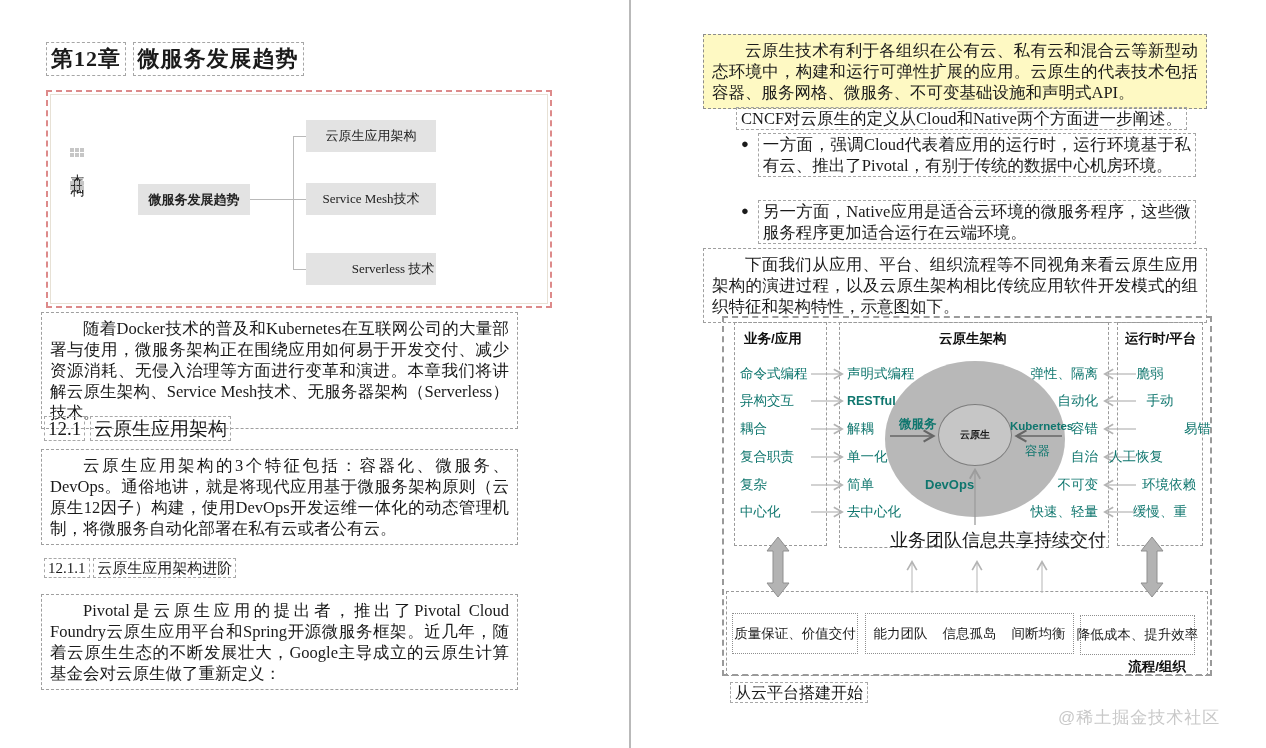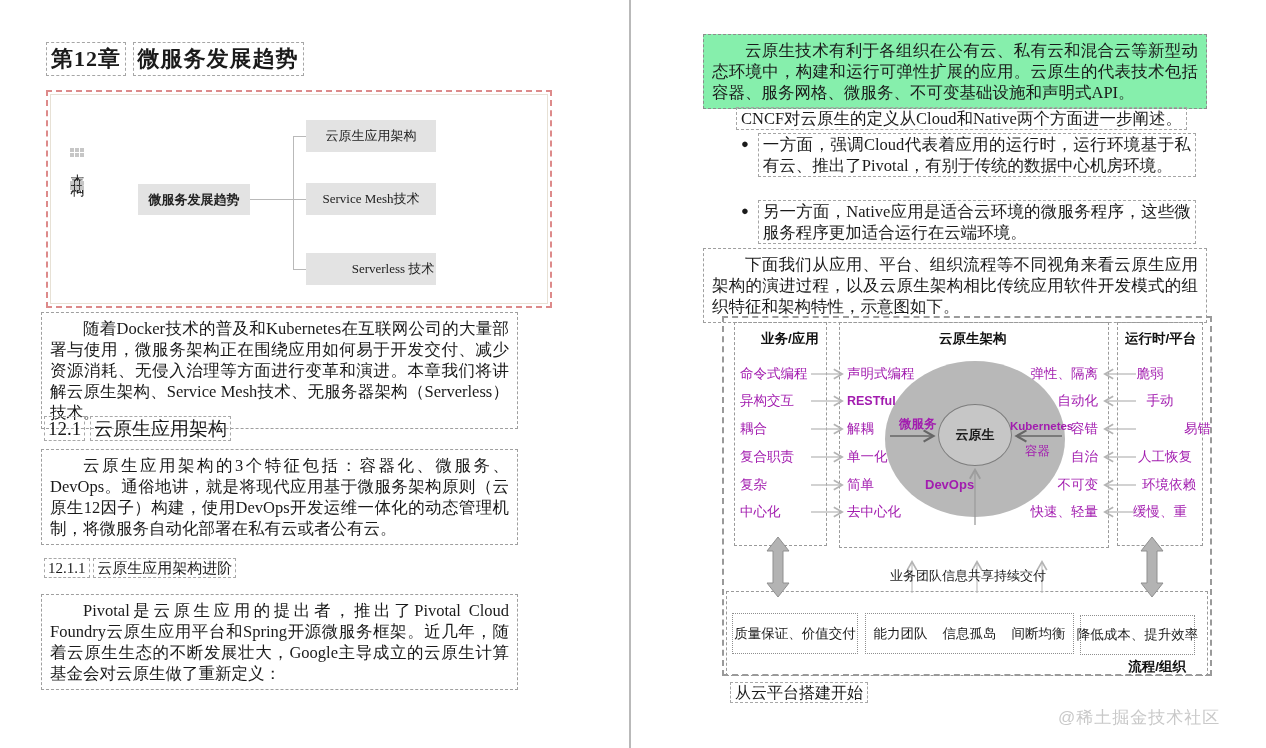--- a/index.html
+++ b/index.html
@@ -26,37 +26,37 @@
   .tree-child { left:258px; width:130px; height:32px; }
   .tline { position:absolute; background:#b9b9b9; }
 
   
   .para { position:absolute; border:1px dashed #9f9f9f; padding:5px 8px; font-size:16.5px; line-height:21px; text-align:justify; }
   .indent { text-indent:2em; }
   .heading-row { position:absolute; font-size:19px; white-space:nowrap; }
   .heading-row.small { font-size:15px; }
   .hpart { border:1px dashed #a8a8a8; padding:1px 3px; }
 
-  .highlight { background:#86efac; border:1px dashed #8d8d8d; }
+  .highlight { background:#fef9c3; border:1px dashed #8d8d8d; }
 
   .bullet { position:absolute; display:flex; gap:9px; }
   .bullet-marker { font-size:13px; line-height:21px; flex:0 0 auto; }
   .bullet-text { border:1px dashed #a5a5a5; padding:0 4px; font-size:16.5px; line-height:21px; text-align:justify; }
 
   
   .diagram { position:absolute; left:722px; top:316px; width:490px; height:360px; border:2px dashed #9a9a9a; }
   .panel { position:absolute; border:1px dashed #9a9a9a; }
   .panel-title { position:absolute; font-family:"Liberation Sans", sans-serif; font-weight:bold; font-size:13.5px; color:#111; white-space:nowrap; }
-  .ditem { position:absolute; font-size:13.5px; height:18px; line-height:18px; white-space:nowrap; color:#a21caf; }
+  .ditem { position:absolute; font-size:13.5px; height:18px; line-height:18px; white-space:nowrap; color:#0f766e; }
   .ellipse { position:absolute; left:161px; top:43px; width:180px; height:156px; background:#b8b8b8; border-radius:50%; }
-  .core-circle { position:absolute; left:214px; top:86px; width:74px; height:62px; background:#c6c6c6; border:1px solid #7d7d7d; border-radius:50%; display:flex; align-items:center; justify-content:center; font-size:13px; font-weight:bold; }
+  .core-circle { position:absolute; left:214px; top:86px; width:74px; height:62px; background:#c6c6c6; border:1px solid #7d7d7d; border-radius:50%; display:flex; align-items:center; justify-content:center; font-size:10px; font-weight:bold; }
   .latin { font-family:"Liberation Sans", sans-serif; font-weight:bold; }
   .svg-overlay { position:absolute; left:0; top:0; width:490px; height:360px; pointer-events:none; }
   .dotted-box { position:absolute; border:1px dotted #8f8f8f; display:flex; align-items:center; justify-content:center; font-size:13.5px; white-space:nowrap; }
-  .team-row { position:absolute; left:166px; top:210px; width:192px; display:flex; font-size:13px; white-space:nowrap;margin-top:39px; }
+  .team-row { position:absolute; left:166px; top:210px; width:192px; display:flex; font-size:18px; white-space:nowrap; }
 
   .caption { position:absolute; left:730px; top:683px; font-size:16px; }
   .caption span { border:1px dashed #a8a8a8; padding:1px 4px; }
   .watermark { position:absolute; left:1058px; top:706px; font-size:17px; color:#c9c9c9; font-family:"Liberation Sans", sans-serif; letter-spacing:1px; }
 </style>
 </head>
 <body>
 
 <div class="divider"></div>
 
@@ -133,21 +133,21 @@
 
 <div class="para indent" style="left:703px; top:248px; width:504px;">下面我们从应用、平台、组织流程等不同视角来看云原生应用架构的演进过程，以及云原生架构相比传统应用软件开发模式的组织特征和架构特性，示意图如下。</div>
 
 <div class="diagram">
 
   <div class="panel" style="left:10px; top:4px; width:93px; height:224px;"></div>
   <div class="panel" style="left:115px; top:4px; width:270px; height:226px;"></div>
   <div class="panel" style="left:393px; top:4px; width:86px; height:224px;"></div>
   <div class="panel" style="left:2px; top:273px; width:482px; height:85px;"></div>
 
-  <div class="panel-title" style="left:37px; top:12px;">业务/应用</div>
+  <div class="panel-title" style="left:20px; top:12px;">业务/应用</div>
   <div class="panel-title" style="left:215px; top:12px;">云原生架构</div>
   <div class="panel-title" style="left:401px; top:12px;">运行时/平台</div>
   <div class="panel-title" style="right:24px; top:340px;">流程/组织</div>
 
   <div class="ditem" style="left:16px; top:47px;">命令式编程</div>
   <div class="ditem" style="left:16px; top:74px;">异构交互</div>
   <div class="ditem" style="left:16px; top:102px;">耦合</div>
   <div class="ditem" style="left:16px; top:130px;">复合职责</div>
   <div class="ditem" style="left:16px; top:158px;">复杂</div>
   <div class="ditem" style="left:16px; top:185px;">中心化</div>
@@ -215,21 +215,21 @@
 
   <div class="team-row">
     <span>业务团队</span>
     <span>信息共享</span>
     <span>持续交付</span>
   </div>
 
   <div class="ditem" style="left:393px; width:66px; text-align:center; top:47px;">脆弱</div>
   <div class="ditem" style="left:393px; width:86px; text-align:center; top:74px;">手动</div>
   <div class="ditem" style="left:401px; width:86px; text-align:right; top:102px;">易错</div>
-  <div class="ditem" style="left:400px; width:82px; text-align:center; top:130px;">人工恢复</div>
+  <div class="ditem" style="left:371px; width:82px; text-align:center; top:130px;">人工恢复</div>
   <div class="ditem" style="left:393px; width:104px; text-align:center; top:158px;">环境依赖</div>
   <div class="ditem" style="left:393px; width:86px; text-align:center; top:185px;">缓慢、重</div>
 
   <div class="dotted-box" style="left:8px; top:295px; width:126px; height:41px;">质量保证、价值交付</div>
   <div class="dotted-box" style="left:141px; top:295px; width:209px; height:41px; justify-content:space-around;">
     <span>能力团队</span>
     <span>信息孤岛</span>
     <span>间断均衡</span>
   </div>
   <div class="dotted-box" style="left:356px; top:297px; width:115px; height:40px;">降低成本、提升效率</div>

